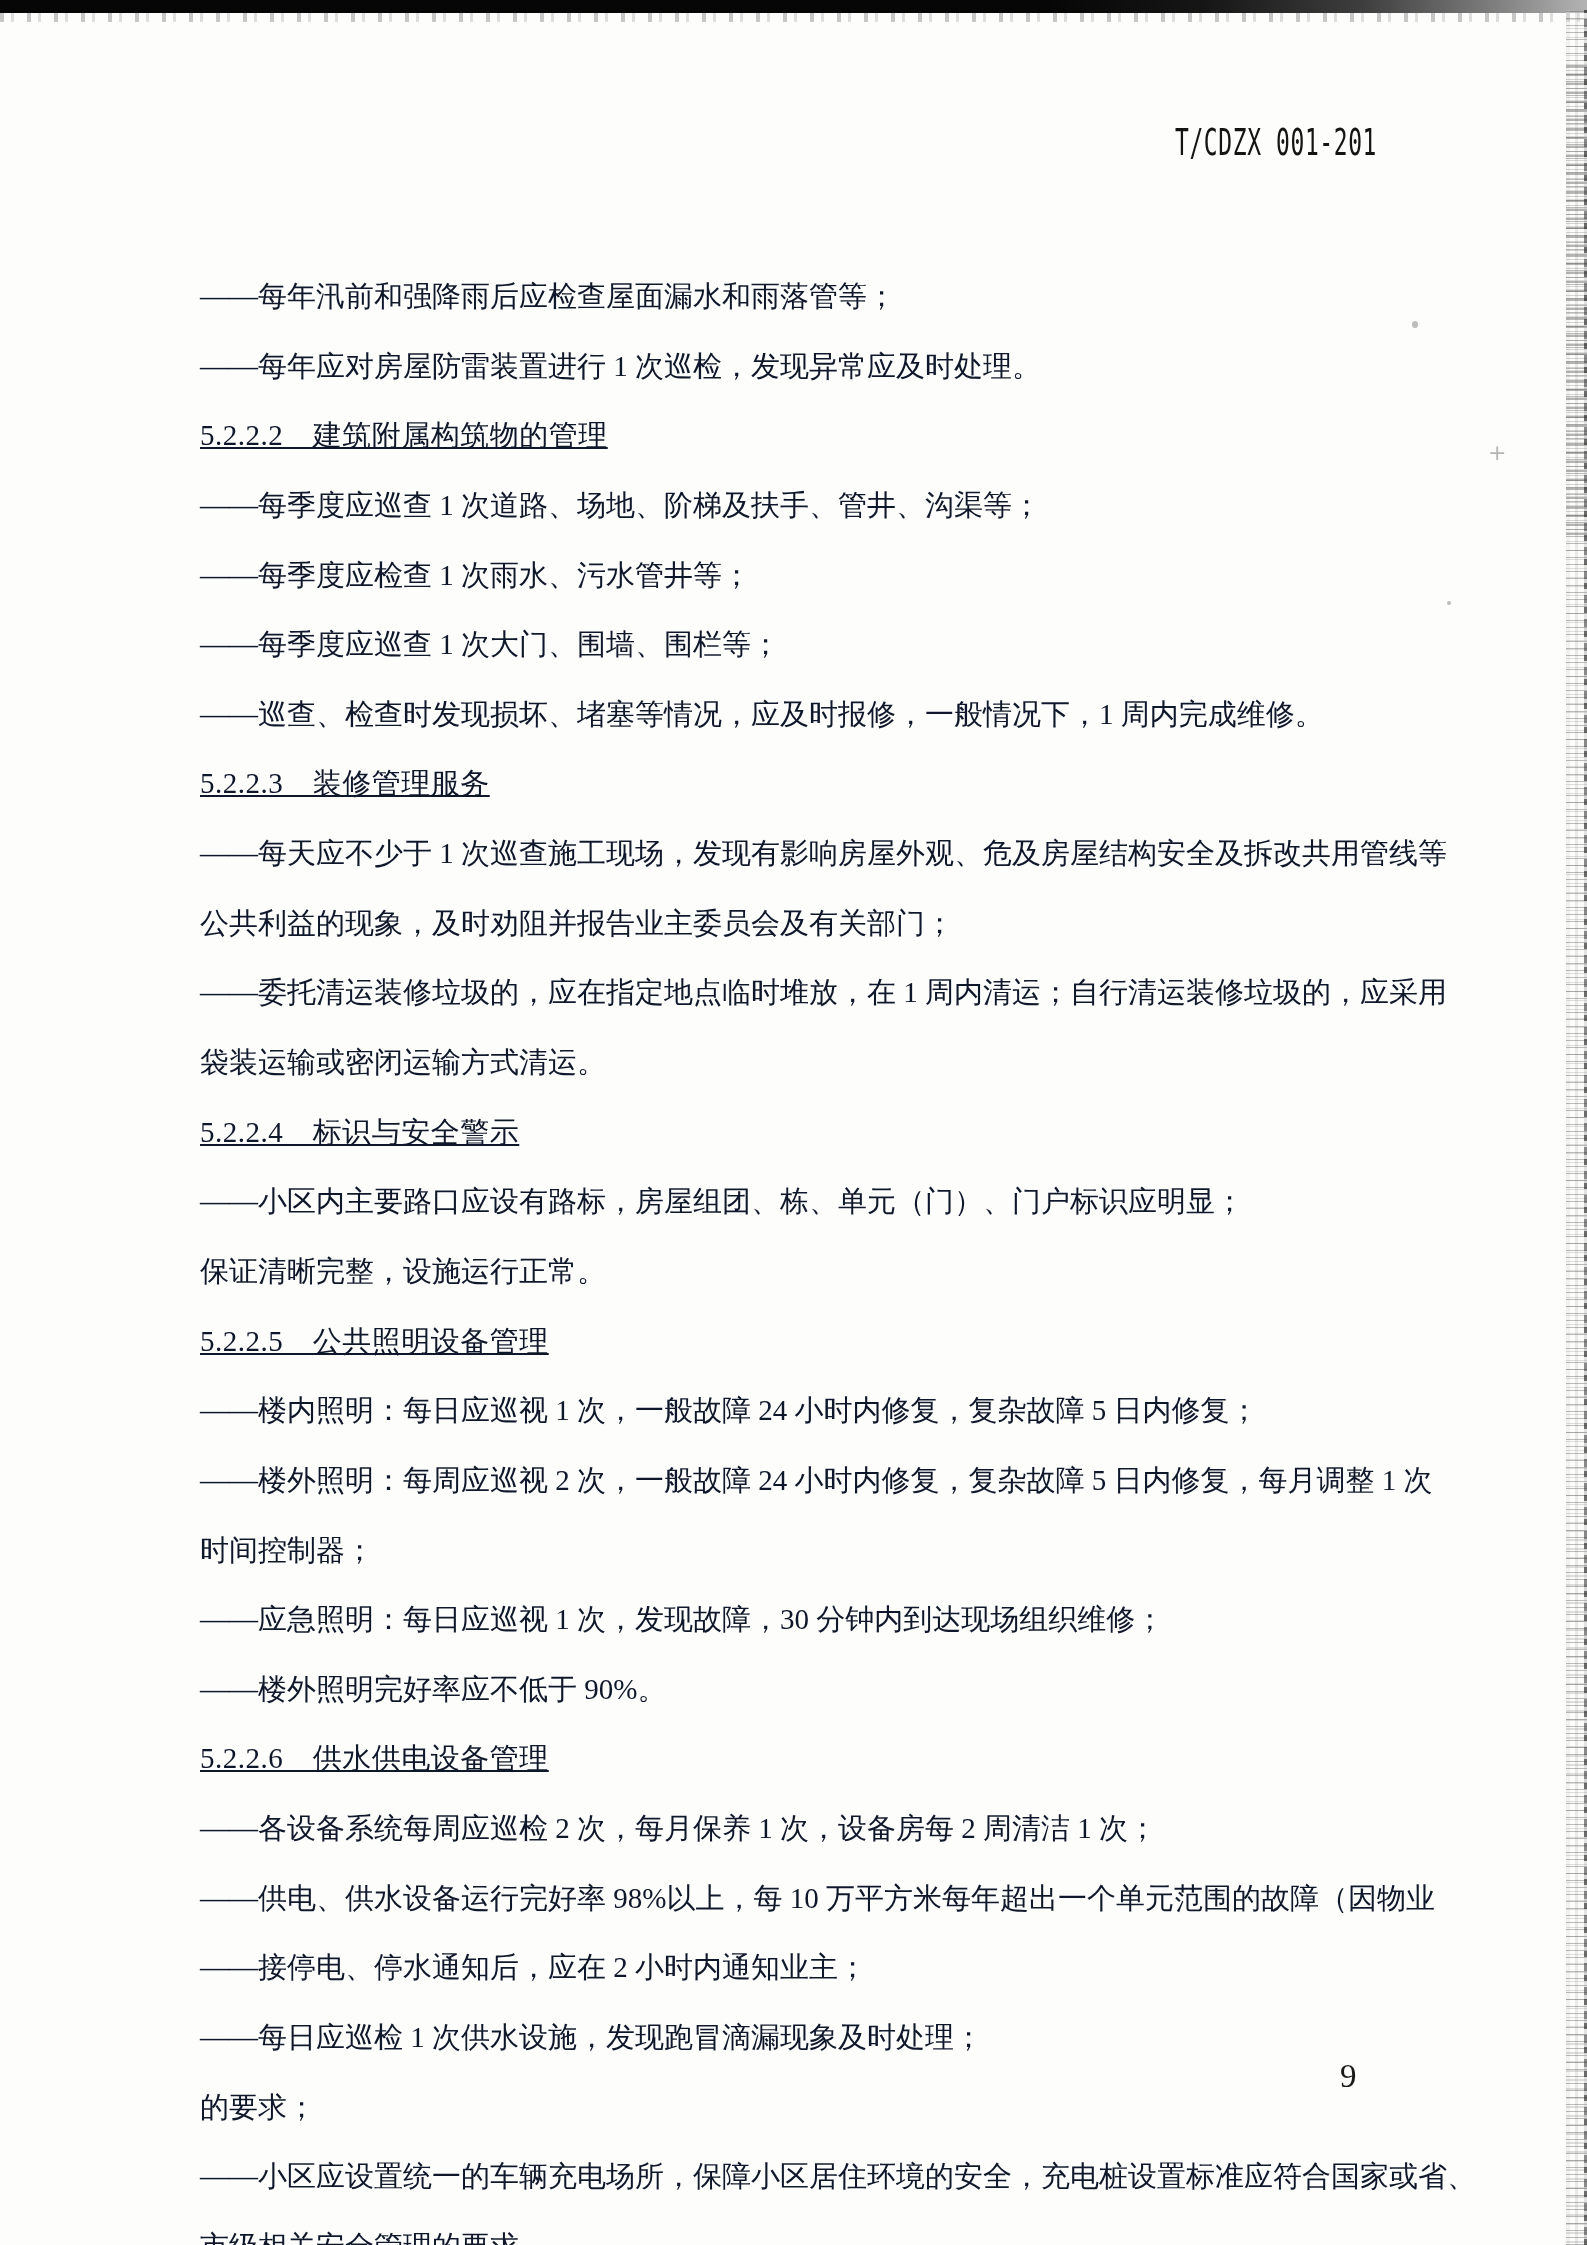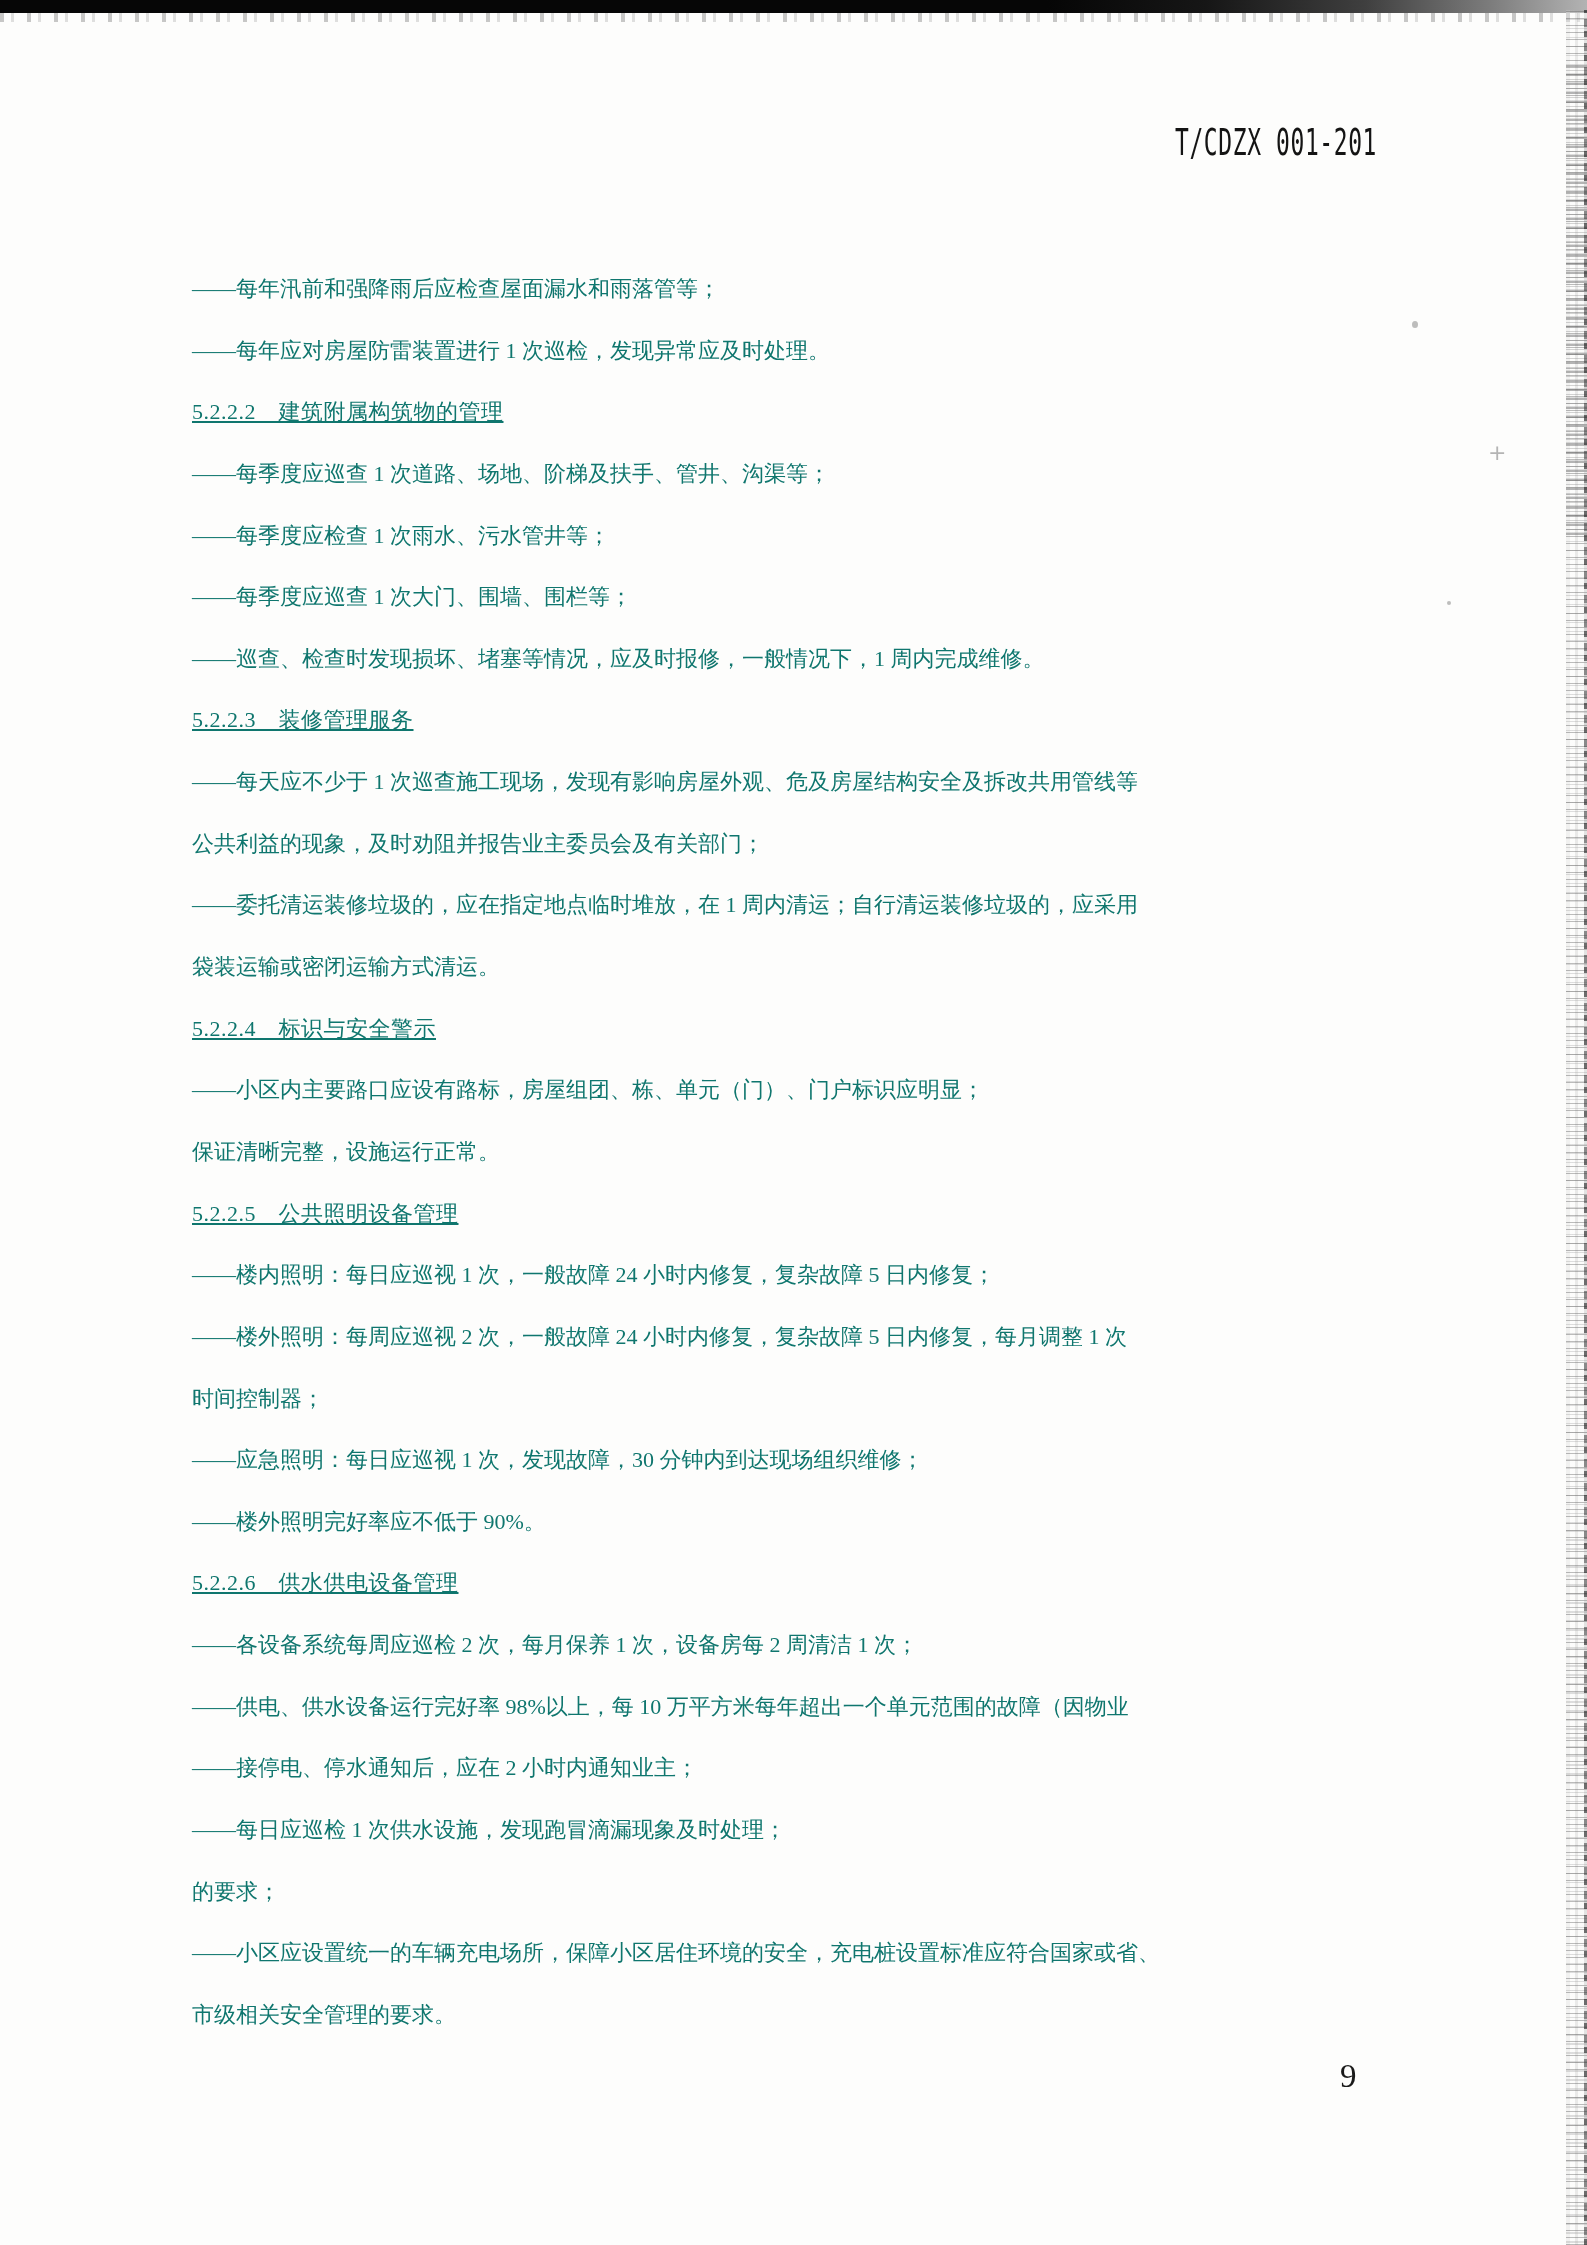--- a/index.html
+++ b/index.html
@@ -65,22 +65,22 @@
     font-size: 37px; font-weight: 500; color: #141414;
     transform: scaleX(0.62); transform-origin: left top;
     white-space: nowrap; letter-spacing: 1px;
   }
 
   
   .content {
     position: absolute; left: 184px; top: 254px; width: 1290px;
   }
   .line {
-    margin: 8px; height: 53.65px; line-height: 53.65px;
-    font-size: 22px; white-space: pre; color: #0f766e;
+    margin: 16px; height: 53.65px; line-height: 53.65px;
+    font-size: 29px; white-space: pre; color: #0f172a;
   }
   .line.heading { letter-spacing: .5px; text-decoration: underline; }
 
   
   .page-number {
     position: absolute; left: 1340px; top: 2058px;
     font-size: 33px; color: #1a1a1a;
   }
 </style>
 </head>

